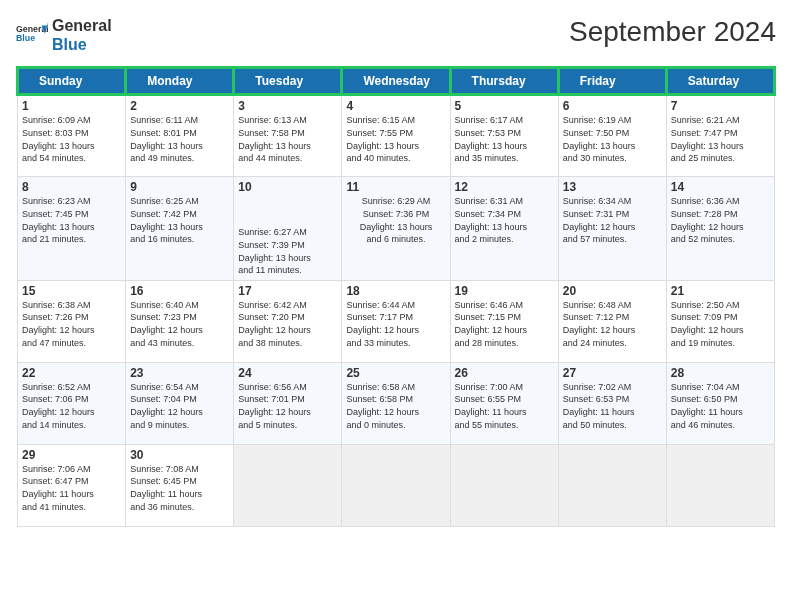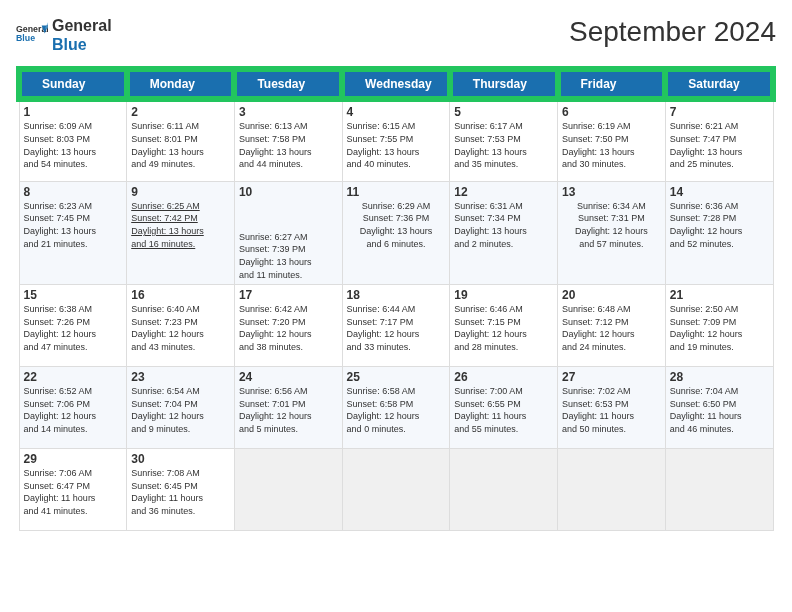--- a/index.html
+++ b/index.html
@@ -46,21 +46,21 @@
       border-collapse: collapse;
       table-layout: fixed;
     }
     thead tr th {
       background-color: #1a6faf;
       color: #fff;
       font-size: 12px;
       font-weight: bold;
       padding: 5px 20px;
       text-align: left;
-      border: 6px solid #22c55e;
+      border: 3px solid #22c55e;
     }
     tbody tr td {
       vertical-align: top;
       border: 1px solid #ddd;
       padding: 3px 4px;
       font-size: 9.5px;
       color: #333;
       background: #fff;
       height: 82px;
     }
@@ -171,21 +171,21 @@
         <tr>
           <td>
             <span class="day-num">8</span>
             <div class="day-info" style="white-space: pre-line;">Sunrise: 6:23 AM
 Sunset: 7:45 PM
 Daylight: 13 hours
 and 21 minutes.</div>
           </td>
           <td>
             <span class="day-num">9</span>
-            <div class="day-info" style="white-space: pre-line; text-decoration: underline;">Sunrise: 6:25 AM
+            <div class="day-info" style="white-space: pre-line;">Sunrise: 6:25 AM
 Sunset: 7:42 PM
 Daylight: 13 hours
 and 16 minutes.</div>
           </td>
           <td>
             <span class="day-num">10</span>
             <div class="day-info" style="white-space: pre-line; margin-top: 32px;">Sunrise: 6:27 AM
 Sunset: 7:39 PM
 Daylight: 13 hours
 and 11 minutes.</div>
@@ -199,21 +199,21 @@
           </td>
           <td>
             <span class="day-num">12</span>
             <div class="day-info" style="white-space: pre-line;">Sunrise: 6:31 AM
 Sunset: 7:34 PM
 Daylight: 13 hours
 and 2 minutes.</div>
           </td>
           <td>
             <span class="day-num">13</span>
-            <div class="day-info" style="white-space: pre-line; text-align: center;">Sunrise: 6:34 AM
+            <div class="day-info" style="white-space: pre-line;">Sunrise: 6:34 AM
 Sunset: 7:31 PM
 Daylight: 12 hours
 and 57 minutes.</div>
           </td>
           <td>
             <span class="day-num">14</span>
             <div class="day-info" style="white-space: pre-line;">Sunrise: 6:36 AM
 Sunset: 7:28 PM
 Daylight: 12 hours
 and 52 minutes.</div>

